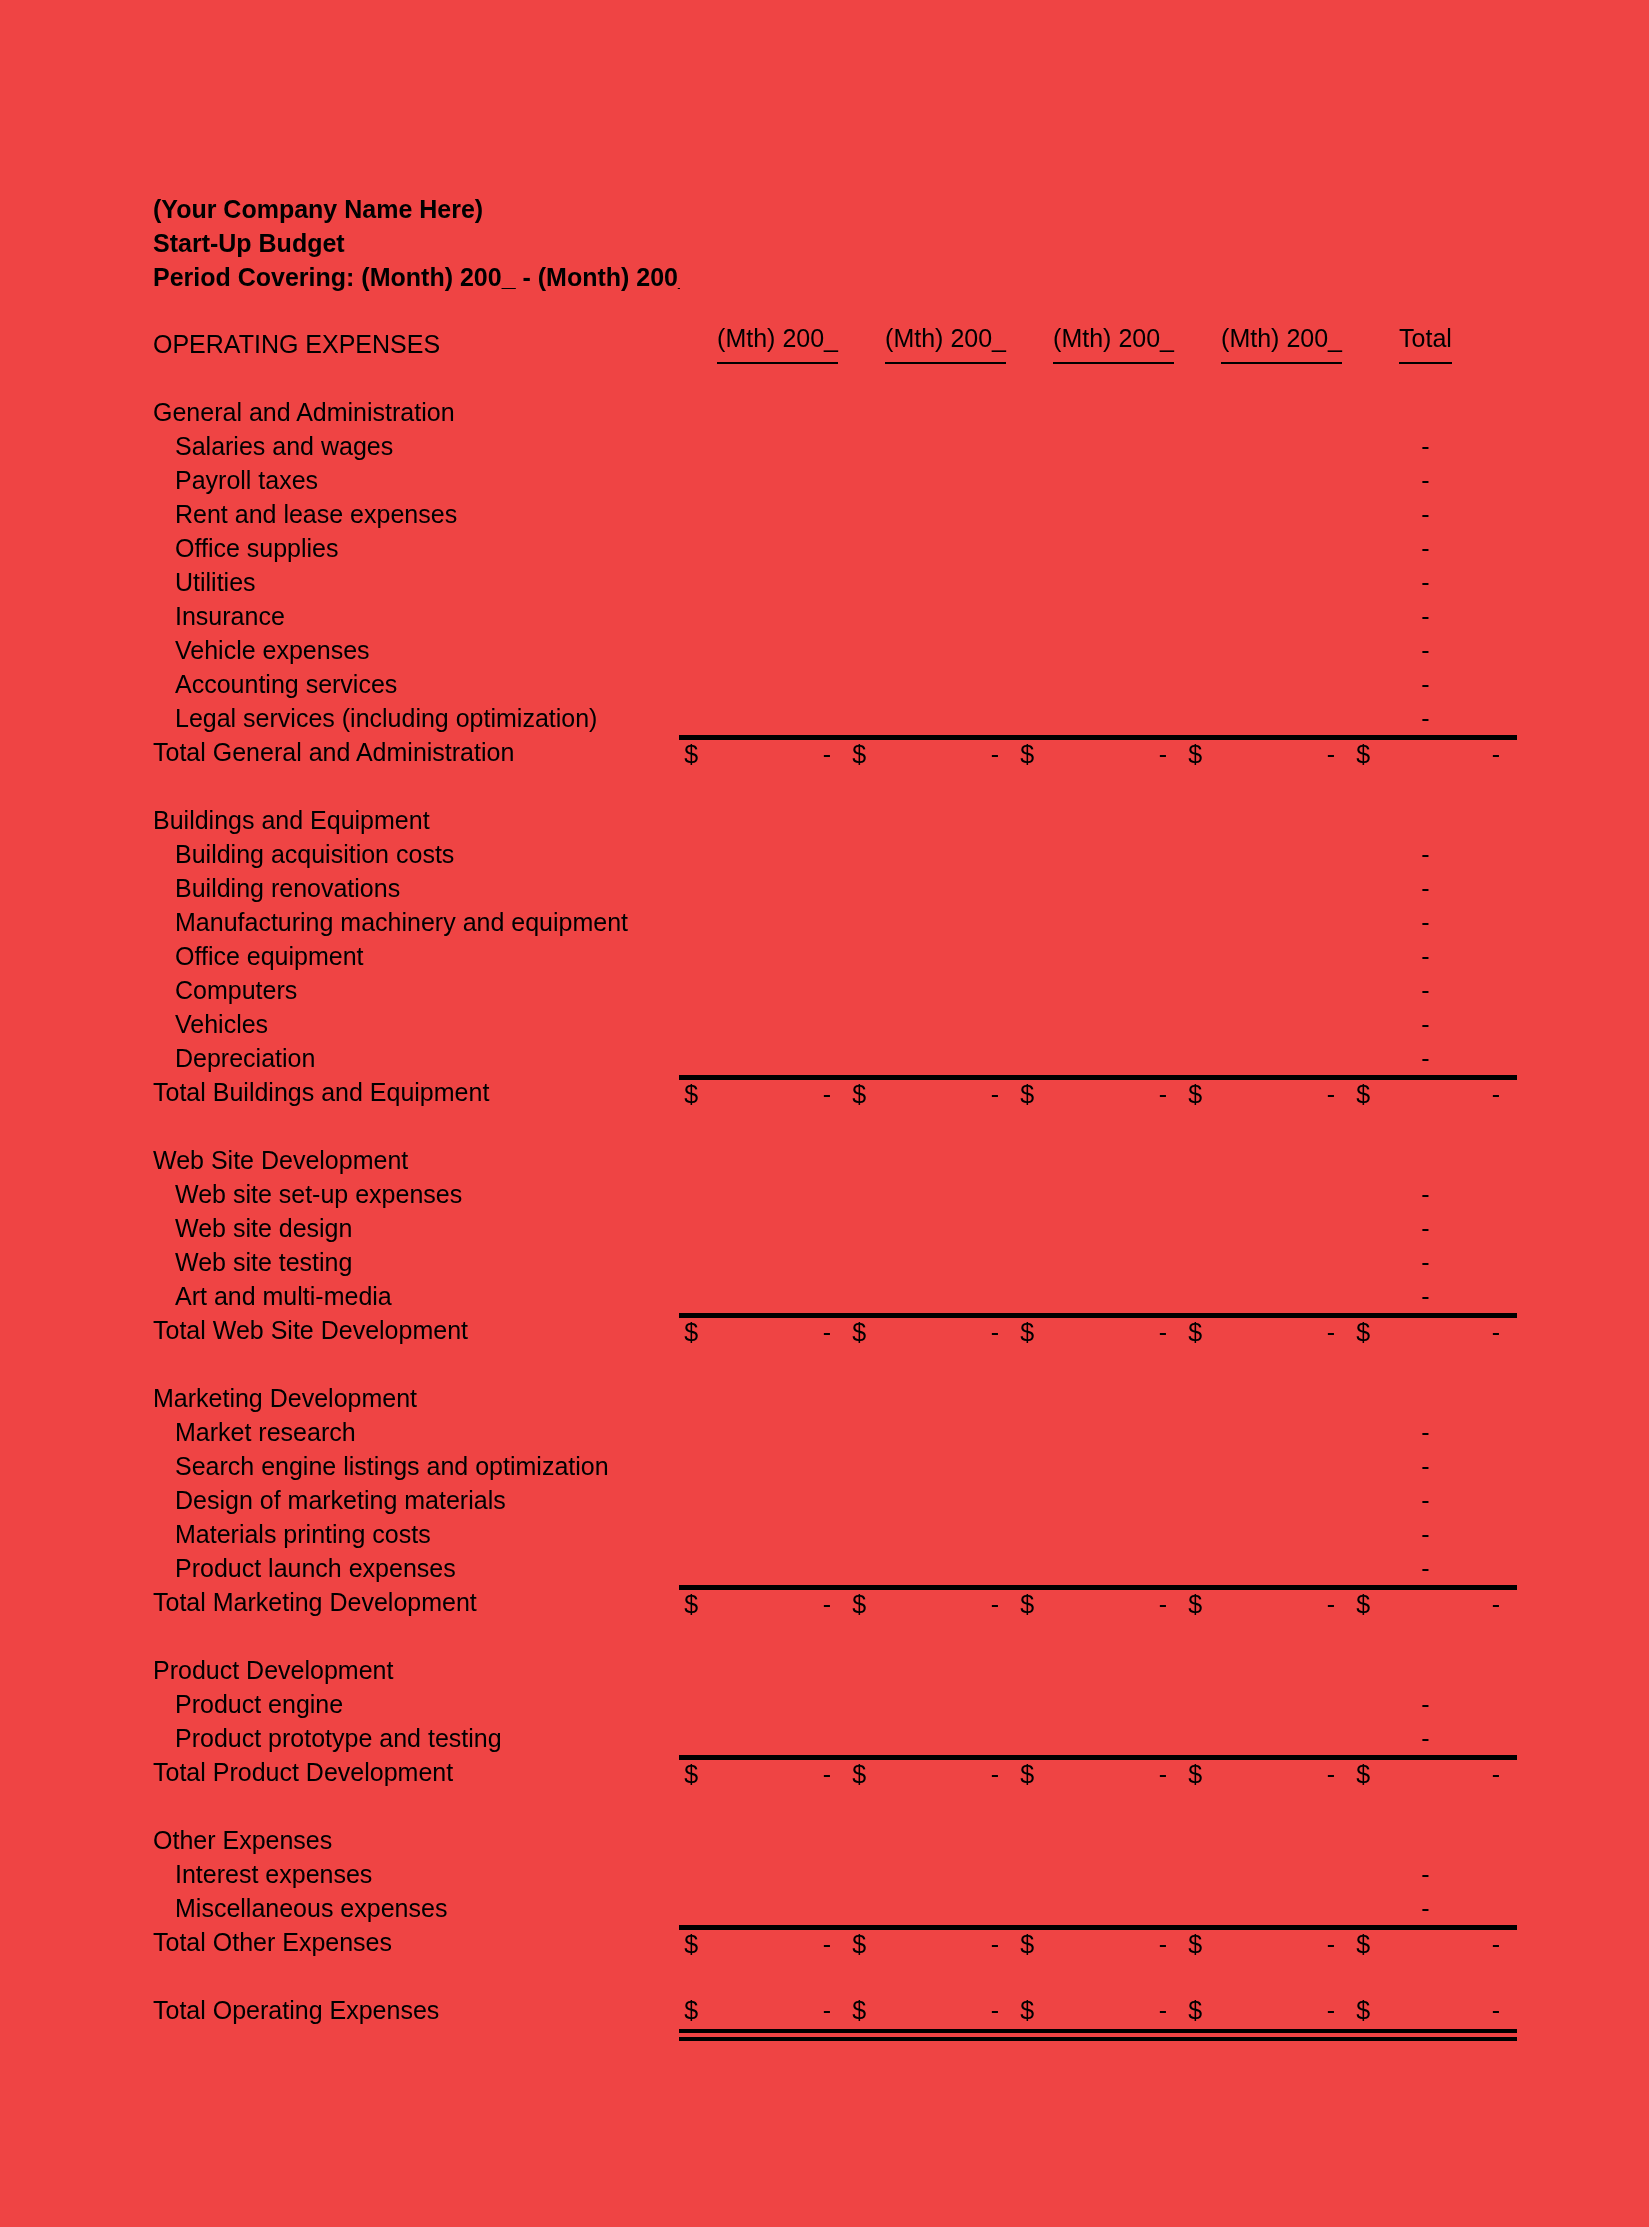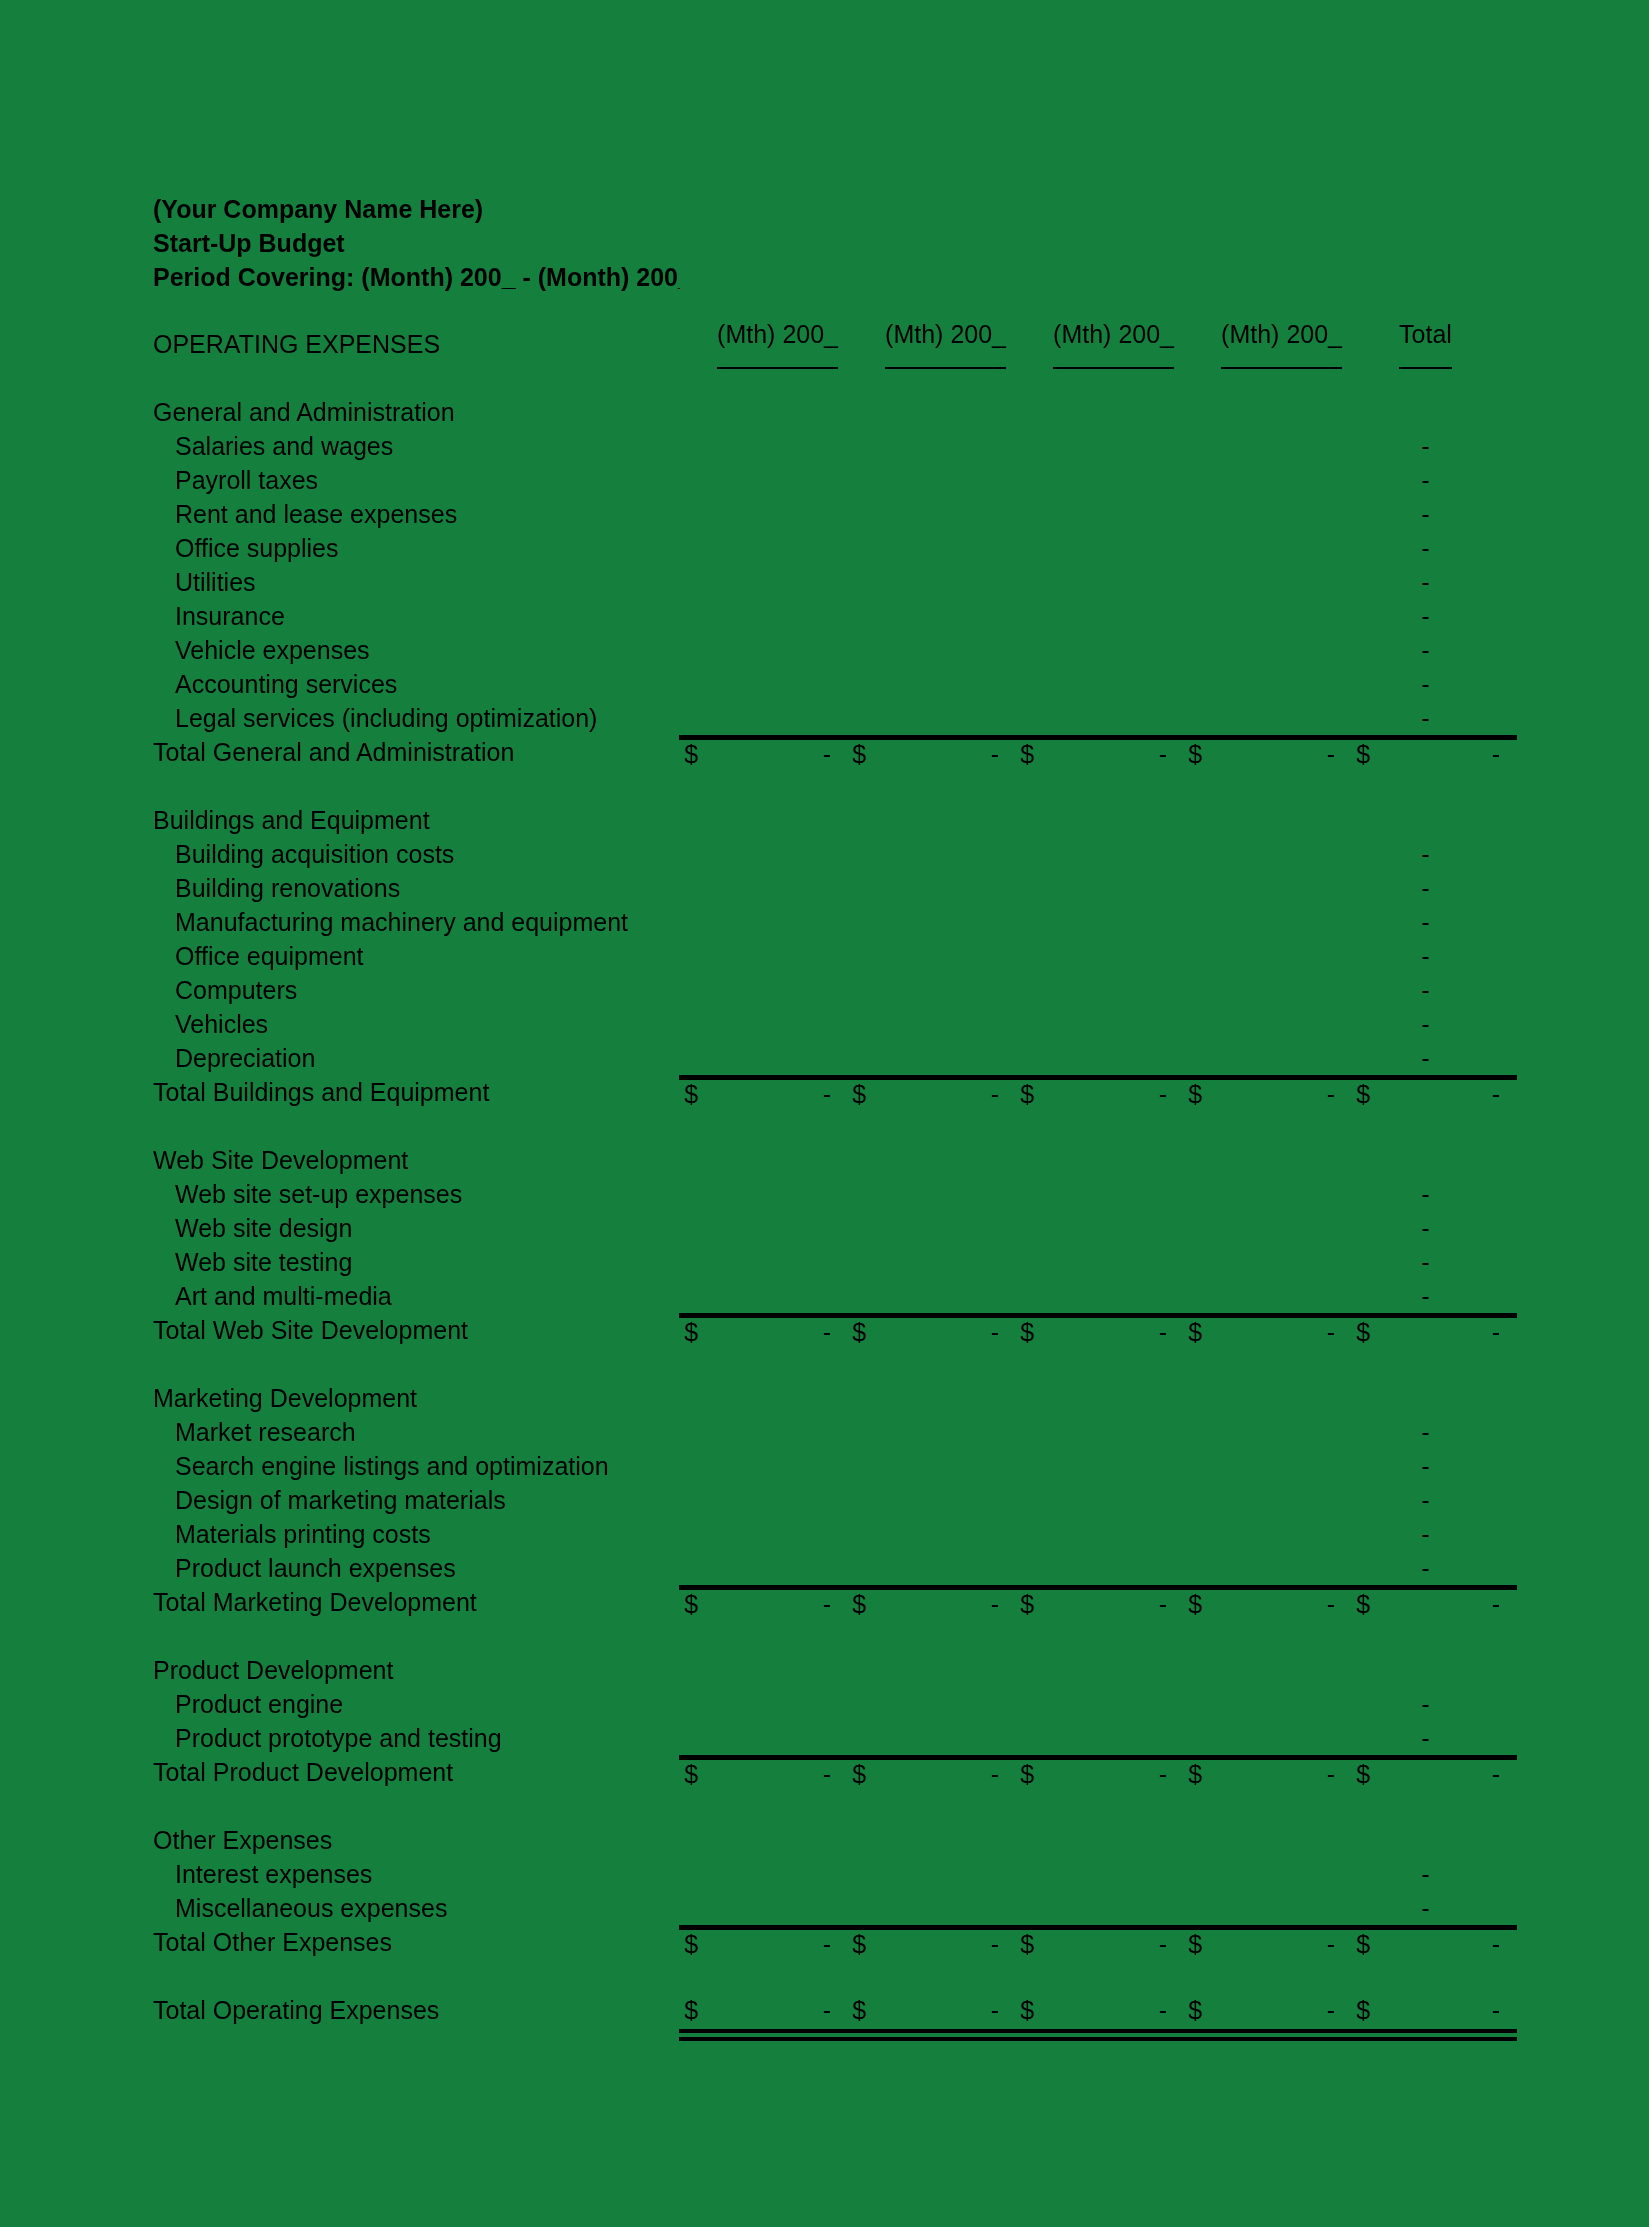--- a/index.html
+++ b/index.html
@@ -1,19 +1,19 @@
 <!DOCTYPE html>
 <html style="font-size:14.3px"><head>
 <meta charset="utf-8">
 <style>
   html,body{margin:0;padding:0;background:#888;}
   .page{
     position:relative;
     width:1649px;height:2228px;
-    background:#15803d;
+    background:#ef4444;
     font-family:"Liberation Sans","DejaVu Sans",sans-serif;
     font-size:25px;color:#000;
     overflow:hidden;
     margin:0 auto;
   }
   .doc-header{position:absolute;left:153px;top:192px;font-weight:bold;}
   .hline{height:34px;display:flex;align-items:center;white-space:nowrap;}
   .period-clip{width:527px;overflow:hidden;}
   .budget-table{position:absolute;left:153px;top:327px;}
   .row{display:flex;height:34px;}
@@ -21,21 +21,21 @@
   .c-label.indent{padding-left:22px;}
   .c-label.bold{font-weight:normal;}
   .amts{width:838px;display:flex;box-sizing:border-box;}
   .amts.ruled{border-top:5.3px solid #000;}
   .cell{display:flex;align-items:center;justify-content:flex-end;box-sizing:border-box;padding-right:16px;white-space:nowrap;}
   .cell{width:168px;}
   .cell:first-child{width:168px;}
   .cell:last-child{width:165px;justify-content:center;}
   .colheader-row .cell.m{padding-right:9px;}
   .cur{margin-right:auto;padding-left:5.3px;}
-  .underlined{border-bottom:2.7px solid #000;padding-bottom:18px;}
+  .underlined{border-bottom:2.7px solid #000;padding-bottom:9px;}
   .double-rule{
     position:absolute;left:679px;top:2029px;width:838px;height:11.6px;
     border-top:4.5px solid #000;border-bottom:4.5px solid #000;box-sizing:border-box;
   }
 </style>
 </head>
 <body>
 
 <div class="page">
 

